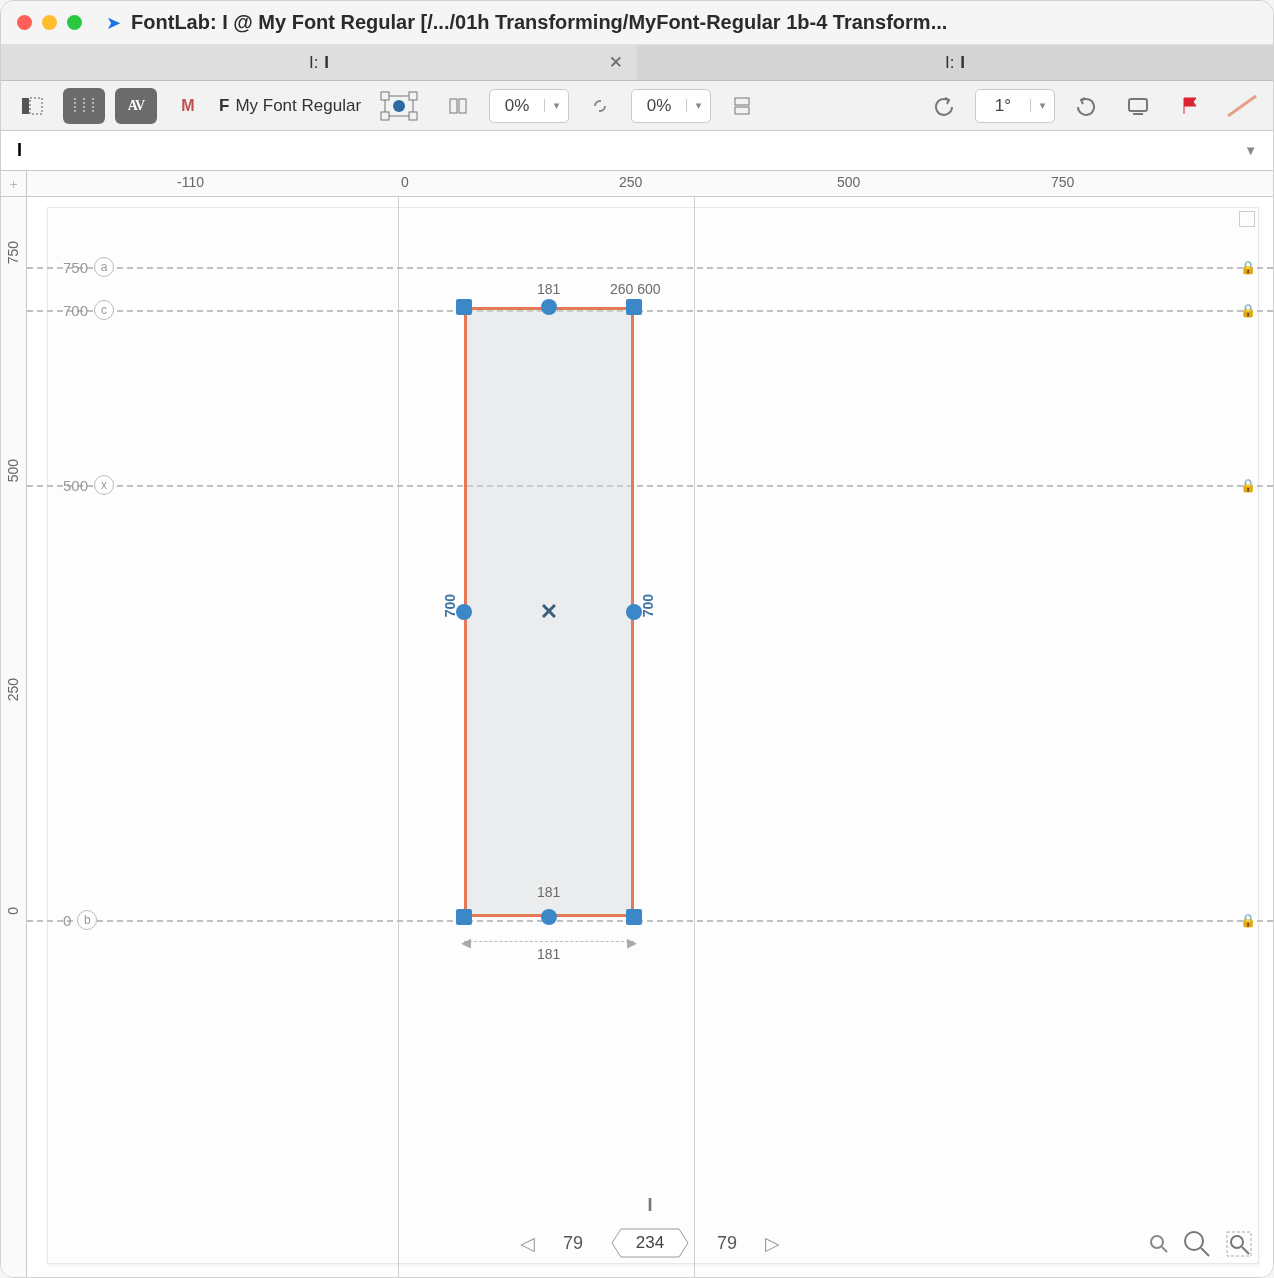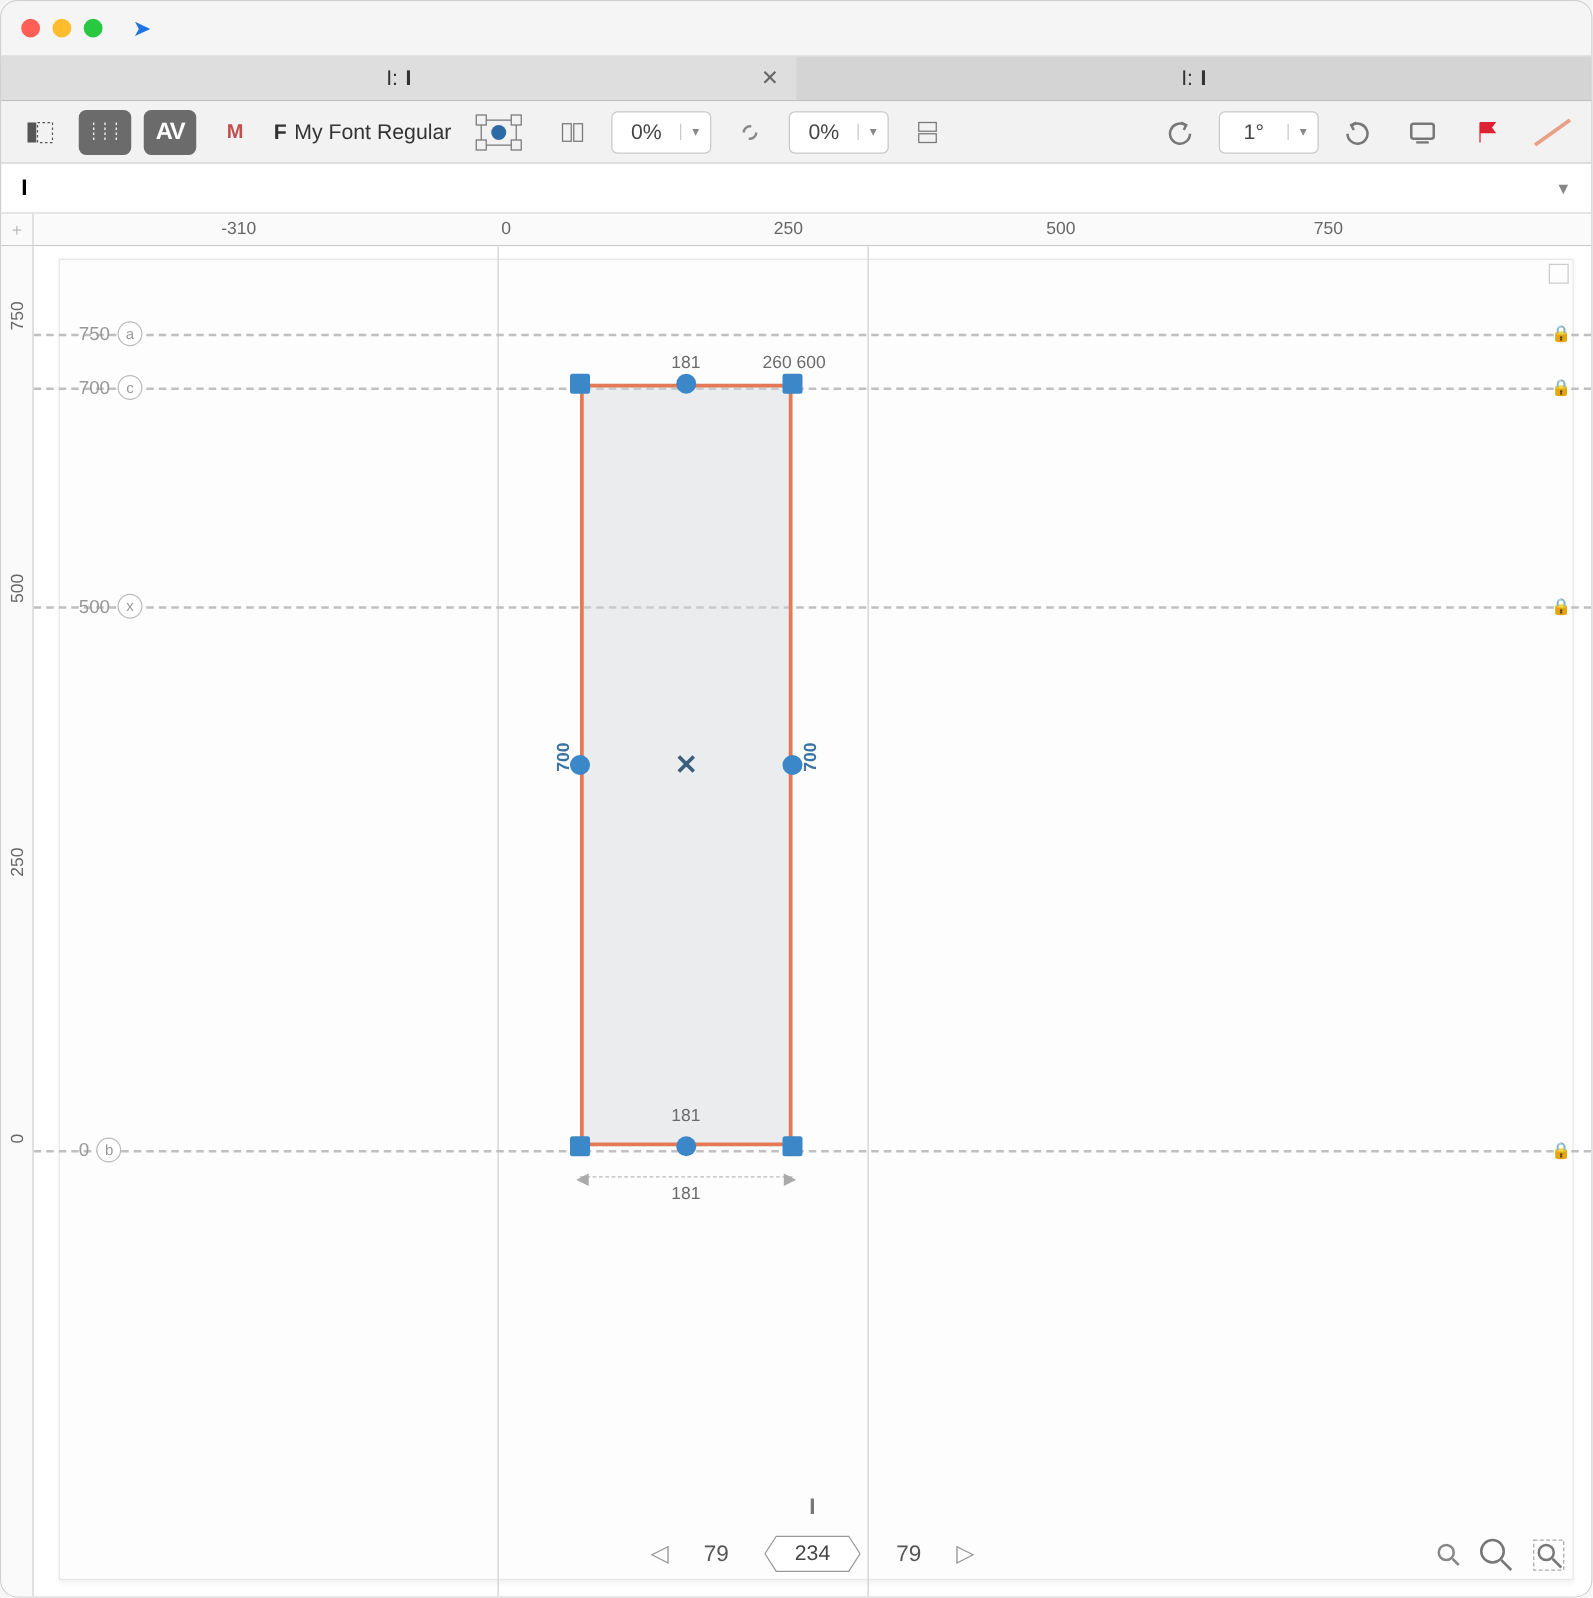--- a/index.html
+++ b/index.html
@@ -87,20 +87,21 @@
   .dimarrow .al{left:-3px;} .dimarrow .ar{right:-3px;}
 </style>
 </head>
 <body>
 
 <div class="titlebar">
   <div class="tl-dot tl-red"></div>
   <div class="tl-dot tl-yel"></div>
   <div class="tl-dot tl-grn"></div>
   <span class="tl-arrow">➤</span>
+  <span class="tl-title">FontLab: I @ My Font Regular [/.../01h Transforming/MyFont-Regular 1b-4 Transform...</span>
 </div>
 
 <div class="tabstrip">
   <div class="tab active">
     <span>I:</span>
     <span class="tab-i">I</span>
     <span class="tab-close">✕</span>
   </div>
   <div class="tab">
     <span>I:</span>
@@ -115,21 +116,21 @@
         <rect x="9" y="3" width="12" height="16" fill="none" stroke="#555" stroke-dasharray="2 2"></rect>
       </svg>
   </div>
   <div class="tbtn dark">
     <svg width="26" height="20">
         <line x1="4" y1="2" x2="4" y2="18" stroke="#fff" stroke-dasharray="2 2"></line>
         <line x1="13" y1="2" x2="13" y2="18" stroke="#fff" stroke-dasharray="2 2"></line>
         <line x1="22" y1="2" x2="22" y2="18" stroke="#fff" stroke-dasharray="2 2"></line>
       </svg>
   </div>
-  <div class="tbtn dark" style="font-size:19px;font-weight:700;letter-spacing:-1px;">AV</div>
+  <div class="tbtn dark" style="font-size:14px;font-weight:700;letter-spacing:-1px;font-family:Liberation Serif, serif;">AV</div>
   <div class="tbtn icon" style="color:#c05050;font-weight:600;">
     <span>M</span>
   </div>
   <div style="display:flex;align-items:center;gap:6px;font-size:17px;color:#333;">
     <b>F</b>
     <span>My Font Regular</span>
   </div>
   <div class="tbtn icon" style="width:56px;">
     <svg width="44" height="34">
         <rect x="4" y="3" width="8" height="8" fill="none" stroke="#777"></rect>
@@ -205,21 +206,21 @@
 
 <div class="textbar">
   <input value="I" style="">
   <span class="drop">▼</span>
 </div>
 
 <div class="workarea">
   <div class="ruler-corner">+</div>
   <div class="ruler-h">
 
-    <span class="rh-lab" style="left:150px">-310</span>
+    <span class="rh-lab" style="left:150px">-110</span>
     <span class="rh-lab" style="left:374px">0</span>
     <span class="rh-lab" style="left:592px">250</span>
     <span class="rh-lab" style="left:810px">500</span>
     <span class="rh-lab" style="left:1024px">750</span>
   </div>
   <div class="ruler-v">
     <span class="rv-lab" style="top:44px">750</span>
     <span class="rv-lab" style="top:262px">500</span>
     <span class="rv-lab" style="top:481px">250</span>
     <span class="rv-lab" style="top:710px">0</span>

